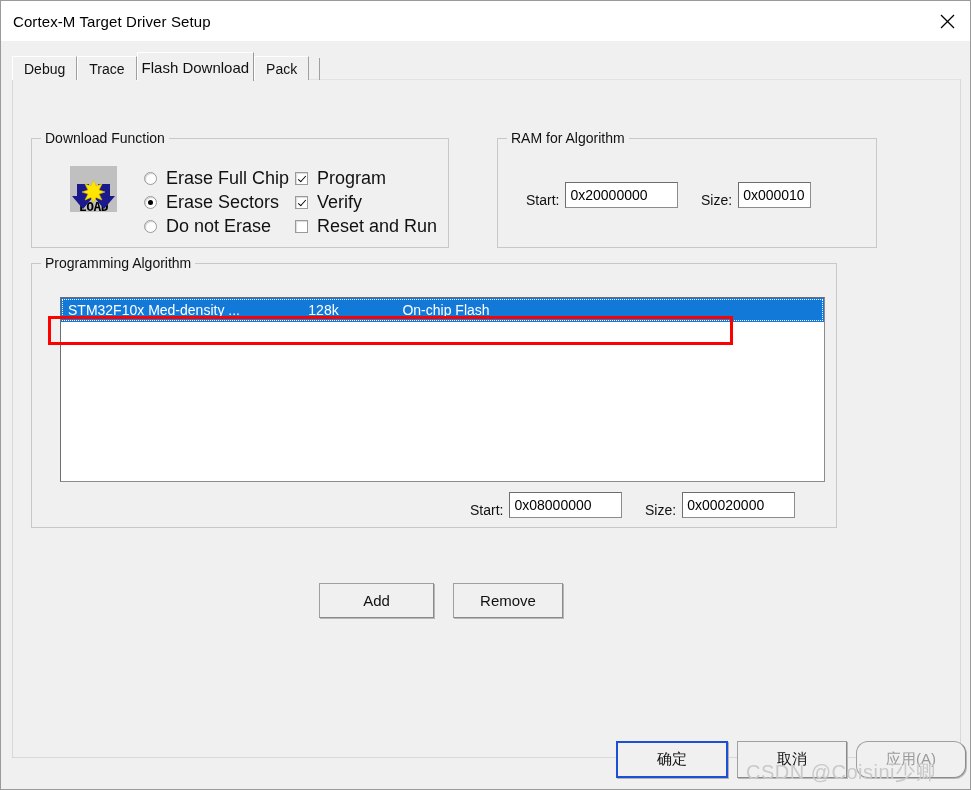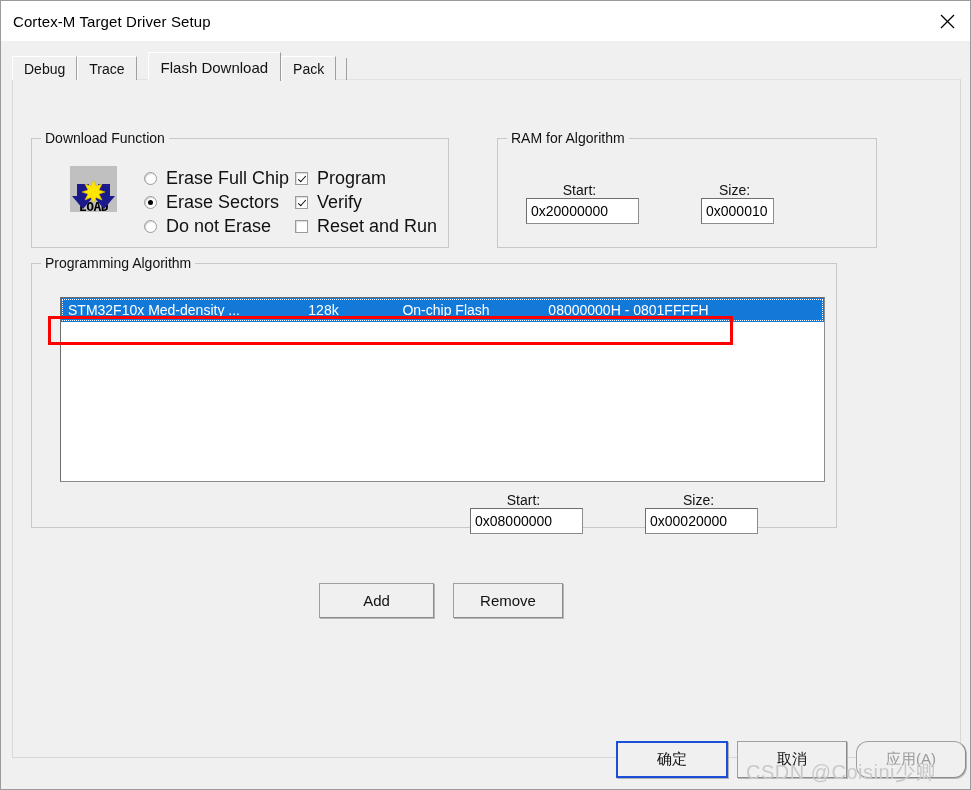--- a/index.html
+++ b/index.html
@@ -86,22 +86,22 @@
     font-size: 14px;
     color: #111111;
     white-space: nowrap;
     position: relative;
     cursor: default;
   }
   .tab.active {
     height: 29px;
     background: #f0f0f0;
     font-size: 15px;
-    padding: 0 12px;
-    margin: 0 0 -1px 11px;
+    padding: 0 4px;
+    margin: 0 0 -1px 0;
     border-top: 1px solid #ffffff;
     border-left: 1px solid #ffffff;
     border-right: 1px solid #9a9a9a;
     z-index: 6;
   }
   .tab-end {
     width: 1px;
     height: 22px;
     background: #a0a0a0;
     margin-left: 10px;
@@ -206,23 +206,22 @@
     width: 3px; height: 7px;
     border: solid #000000;
     border-width: 0 1.6px 1.6px 0;
     transform: rotate(42deg);
   }
 
   
   .fieldrow {
     position: absolute;
     display: flex;
-    align-items: center;
-    white-space: nowrap;
-    flex-direction: column;
+    align-items: flex-end;
+    white-space: nowrap;
   }
   .fieldlabel {
     font-size: 14px;
     color: #111111;
     margin-right: 6px;
   }
   .txtfield {
     background: #ffffff;
     border: 1px solid #8c8c8c;
     border-top-color: #6e6e6e;
@@ -454,21 +453,20 @@
 
       <div class="group" id="grp-algo">
         <div class="legend">Programming Algorithm</div>
 
         <div class="listbox">
 
           <div class="lrow">
             <div class="cell left c1">STM32F10x Med-density ...</div>
             <div class="cell c2">128k</div>
             <div class="cell c3">On-chip Flash</div>
-            <div class="cell c4">08000000H - 0801FFFFH</div>
             <div class="cell c5"></div>
           </div>
         </div>
 
         <div class="fieldrow" style="left:438px; top:228px;">
           <span class="fieldlabel">Start:</span>
           <span class="txtfield" style="width:113px;">0x08000000</span>
         </div>
 
         <div class="fieldrow" style="left:613px; top:228px;">

